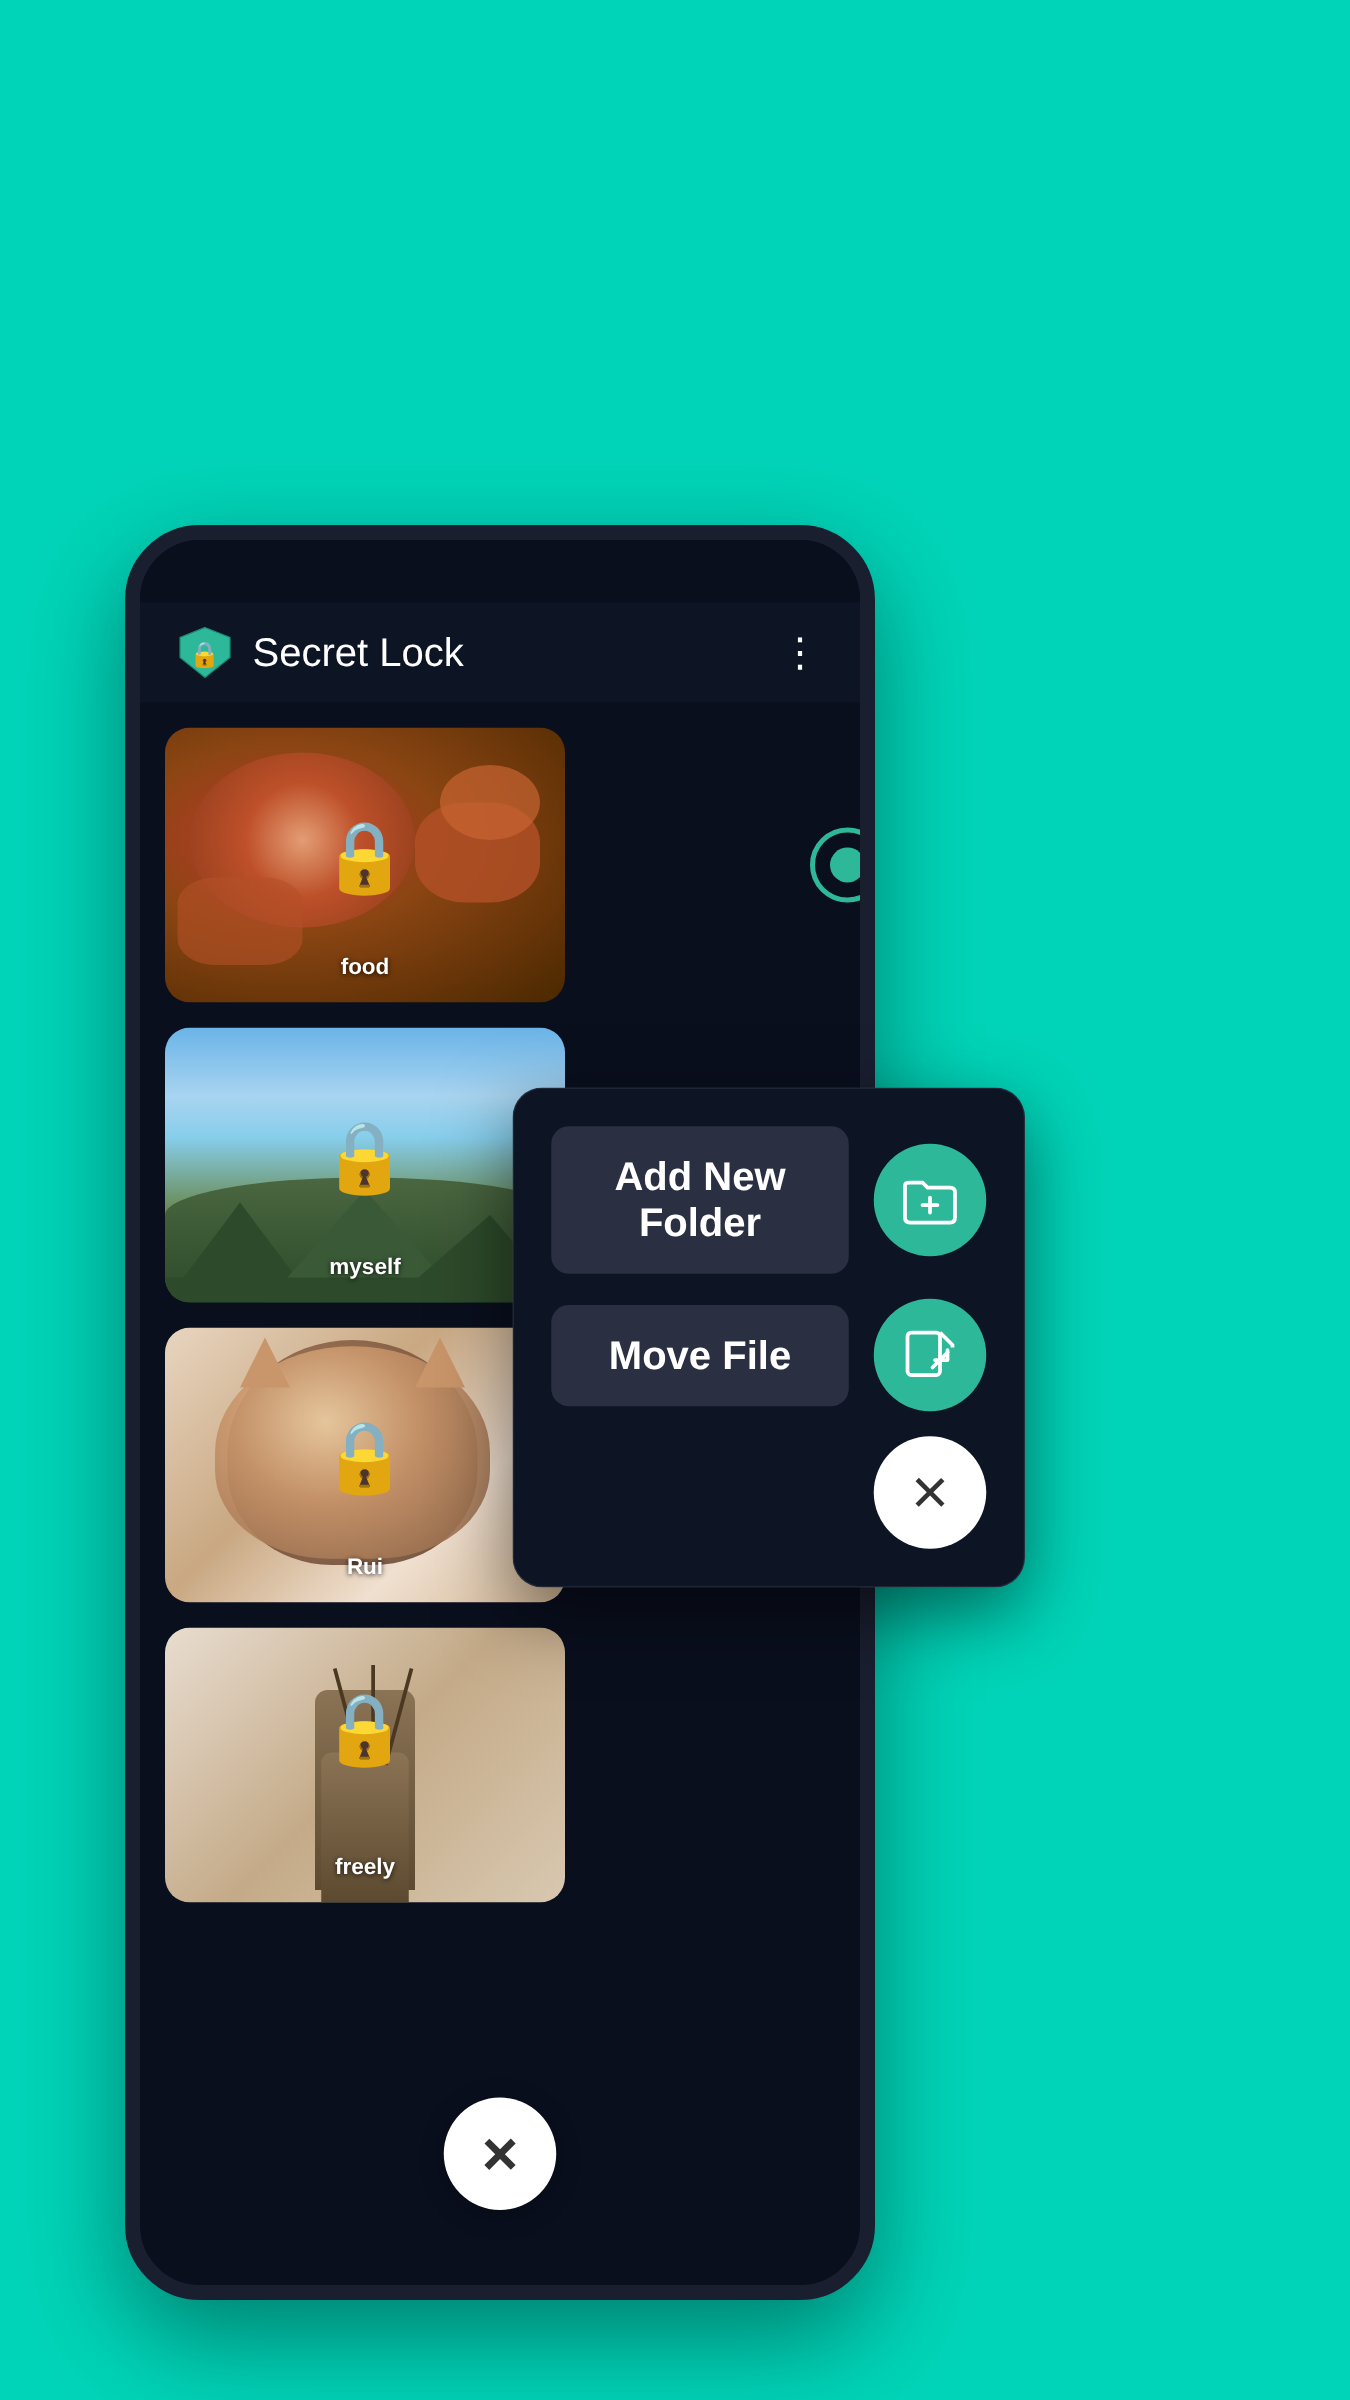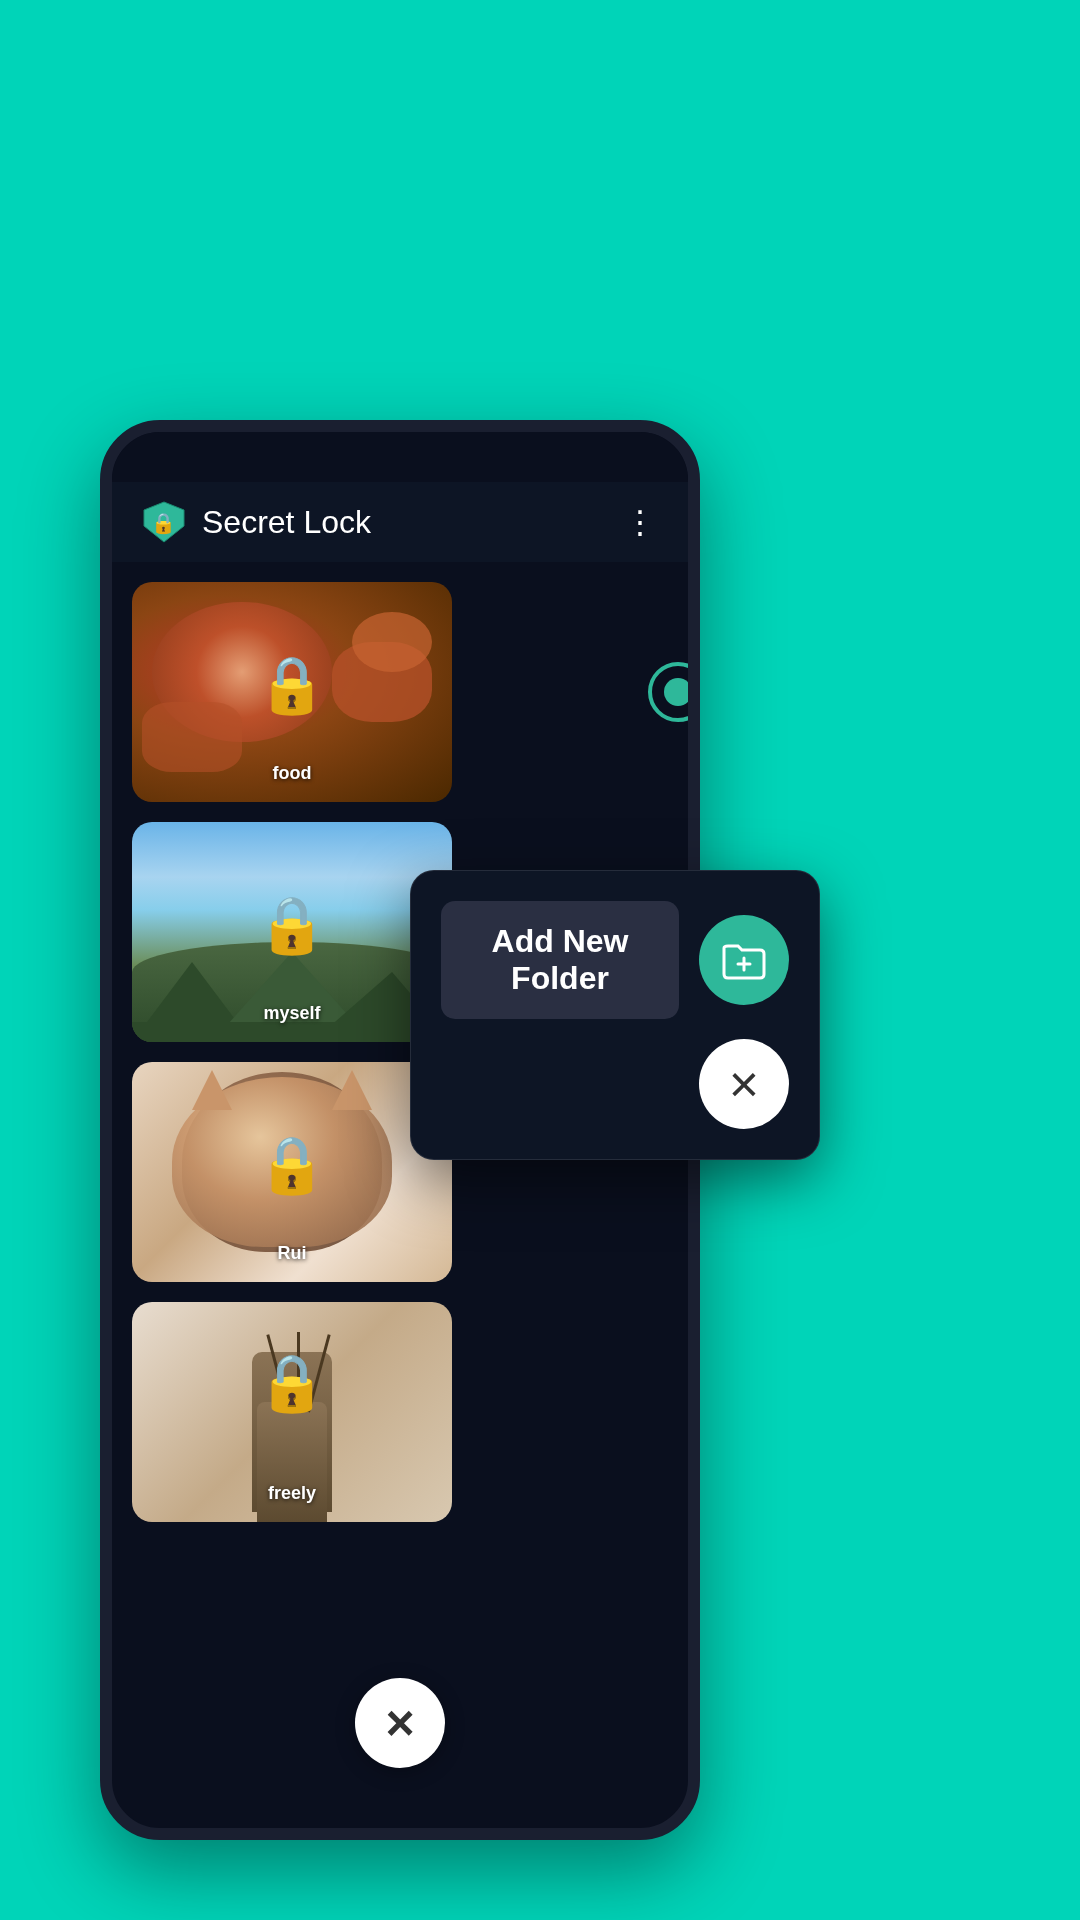--- a/index.html
+++ b/index.html
@@ -407,20 +407,32 @@
     <div class="popup-icon-btn">
 
       <svg width="52" height="52" viewBox="0 0 52 52">
         <path d="M6,14 L6,40 Q6,44 10,44 L42,44 Q46,44 46,40 L46,20 Q46,16 42,16 L24,16 L20,12 L10,12 Q6,12 6,14 Z" fill="none" stroke="white" stroke-width="3"></path>
         <line x1="26" y1="24" x2="26" y2="36" stroke="white" stroke-width="3" stroke-linecap="round"></line>
         <line x1="20" y1="30" x2="32" y2="30" stroke="white" stroke-width="3" stroke-linecap="round"></line>
       </svg>
     </div>
   </div>
 
+  <div class="popup-row">
+    <div class="popup-label">Move File</div>
+    <div class="popup-icon-btn">
+
+      <svg width="52" height="52" viewBox="0 0 52 52">
+        <rect x="8" y="8" width="26" height="34" rx="3" ry="3" fill="none" stroke="white" stroke-width="3"></rect>
+        <path d="M34,8 L44,18 L44,20" fill="none" stroke="white" stroke-width="3" stroke-linejoin="round"></path>
+        <polyline points="30,30 40,30 40,22" fill="none" stroke="white" stroke-width="3" stroke-linecap="round" stroke-linejoin="round"></polyline>
+        <line x1="28" y1="36" x2="40" y2="24" stroke="white" stroke-width="3" stroke-linecap="round"></line>
+      </svg>
+    </div>
+  </div>
 
   <div class="popup-row" style="justify-content:flex-end;">
     <div class="popup-close-btn">
       <span style="font-size:52px;color:#333;line-height:1;font-weight:300;">×</span>
     </div>
   </div>
 
 </div>
 
 </body></html>

